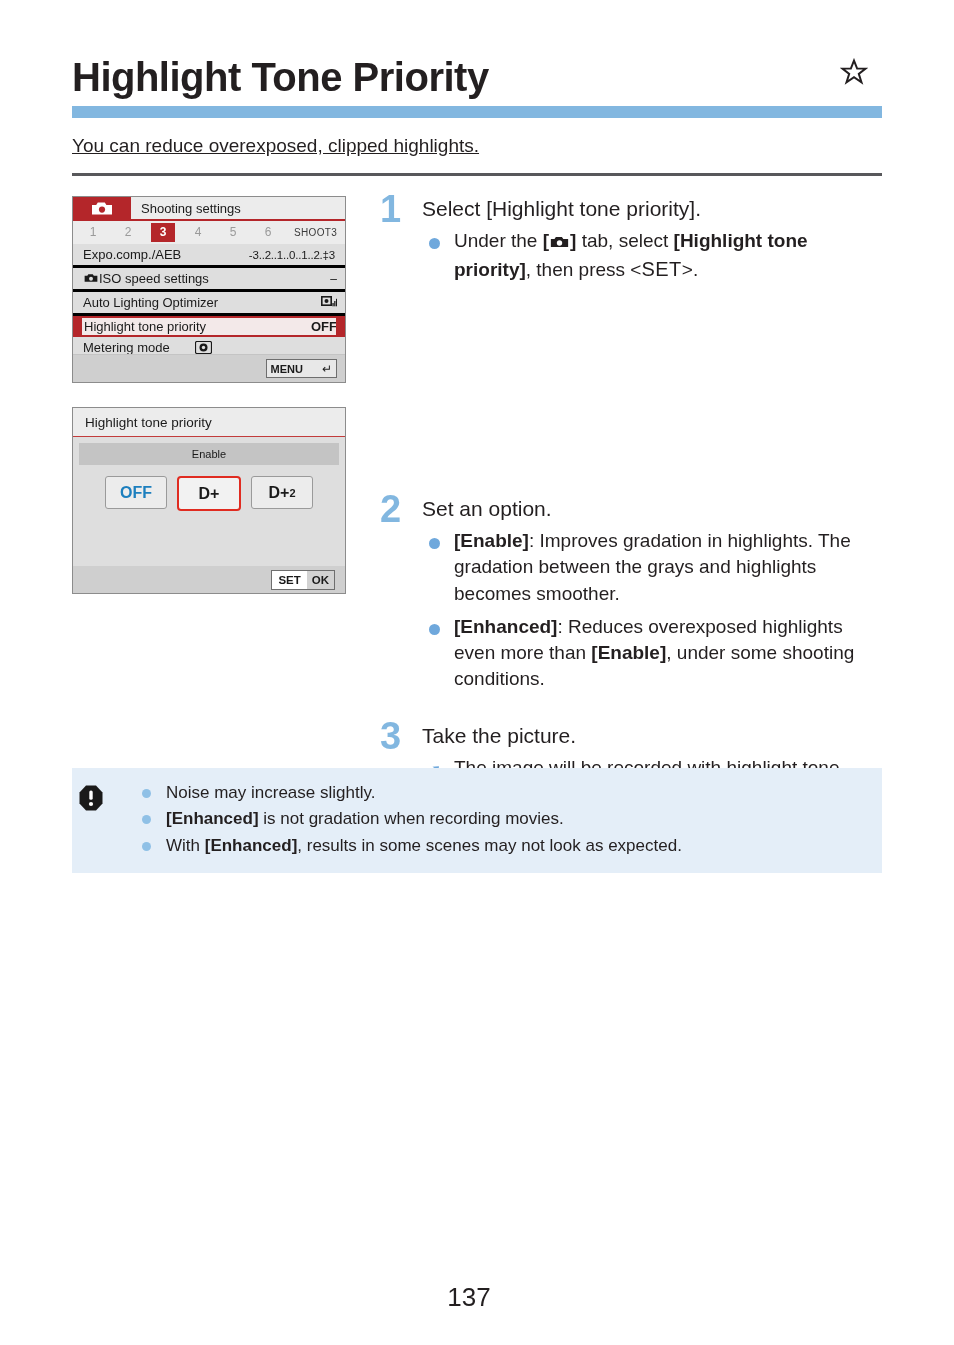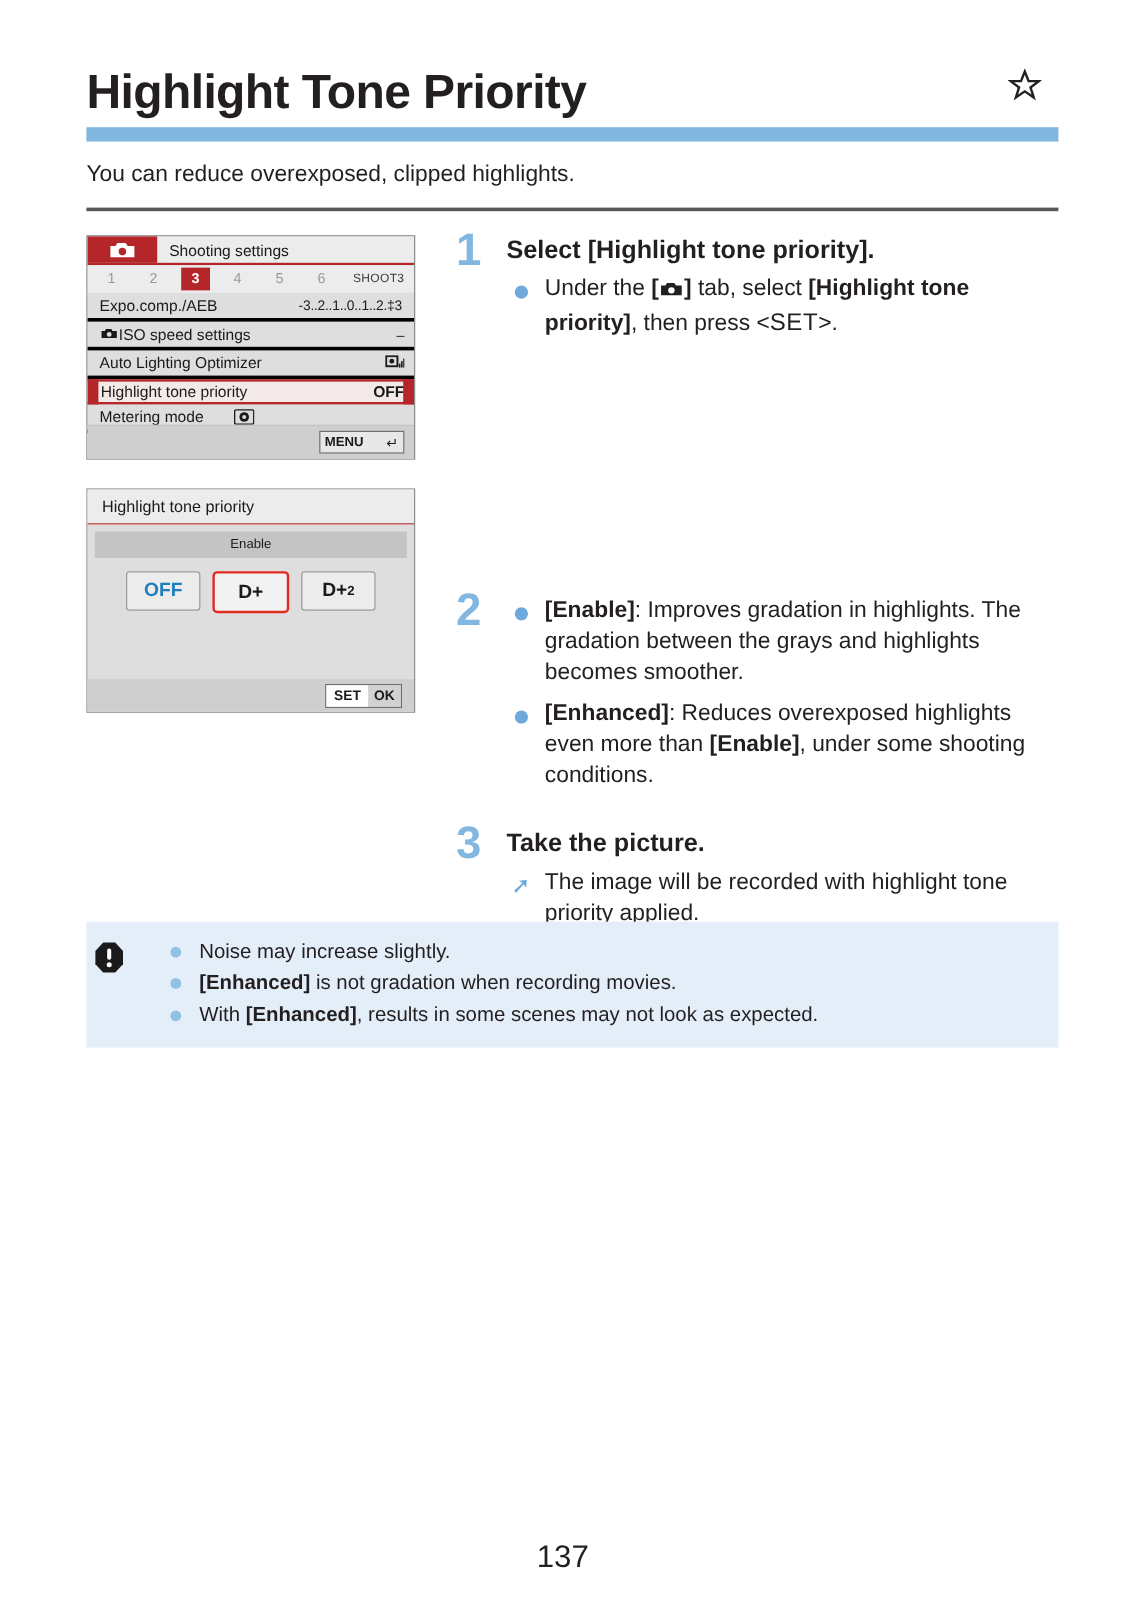--- a/index.html
+++ b/index.html
@@ -54,20 +54,21 @@
     height: 12px;
     background: #82b7e0;
     margin-top: 8px;
   }
   .intro-text {
     font-size: 19px;
     line-height: 1.35;
     color: #231f20;
     margin-top: 15px;
     margin-bottom: 0;
+    text-decoration: underline;
   }
   .rule {
     height: 3px;
     background: #58585b;
     margin-top: 14px;
   }
 
   
   .body-area {
     position: absolute;
@@ -317,21 +318,21 @@
     position: absolute;
     left: 0;
     top: -6px;
     font-size: 38px;
     font-weight: bold;
     color: #82b7e0;
     line-height: 1;
   }
   .step-head {
     font-size: 21px;
-    font-weight: bold;
+    font-weight: normal;
     color: #231f20;
     line-height: 1.2;
     margin: 0;
   }
   .bullets { margin: 4px 0 0 0; padding: 0; list-style: none; }
   .bullets li {
     position: relative;
     padding-left: 32px;
     font-size: 19px;
     line-height: 1.38;
@@ -561,20 +562,21 @@
             <span><span>Under the </span><b><span>[</span><span class="icon-cam-inline"><svg width="19" height="14" viewBox="0 0 22 15">
                       <path d="M1 4 h4.2 l1.6 -2.4 h7 L15.4 4 H21 v9.4 H1 Z" fill="#231f20"></path>
                       <circle cx="11" cy="8.6" r="3.1" fill="#ffffff"></circle>
                     </svg></span><span>]</span></b><span> tab, select </span><b>[Highlight tone priority]</b><span>, then press &lt;</span><span class="setword">SET</span><span>&gt;.</span></span>
           </li>
         </ul>
       </div>
 
       <div class="step step2">
         <div class="step-num">2</div>
+        <div class="step-head">Set an option.</div>
         <ul class="bullets">
           <li>
             <span class="dot"></span>
             <span><b>[Enable]</b><span>: Improves gradation in highlights. The gradation between the grays and highlights becomes smoother.</span></span>
           </li>
           <li>
             <span class="dot"></span>
             <span><b>[Enhanced]</b><span>: Reduces overexposed highlights even more than </span><b>[Enable]</b><span>, under some shooting conditions.</span></span>
           </li>
         </ul>

